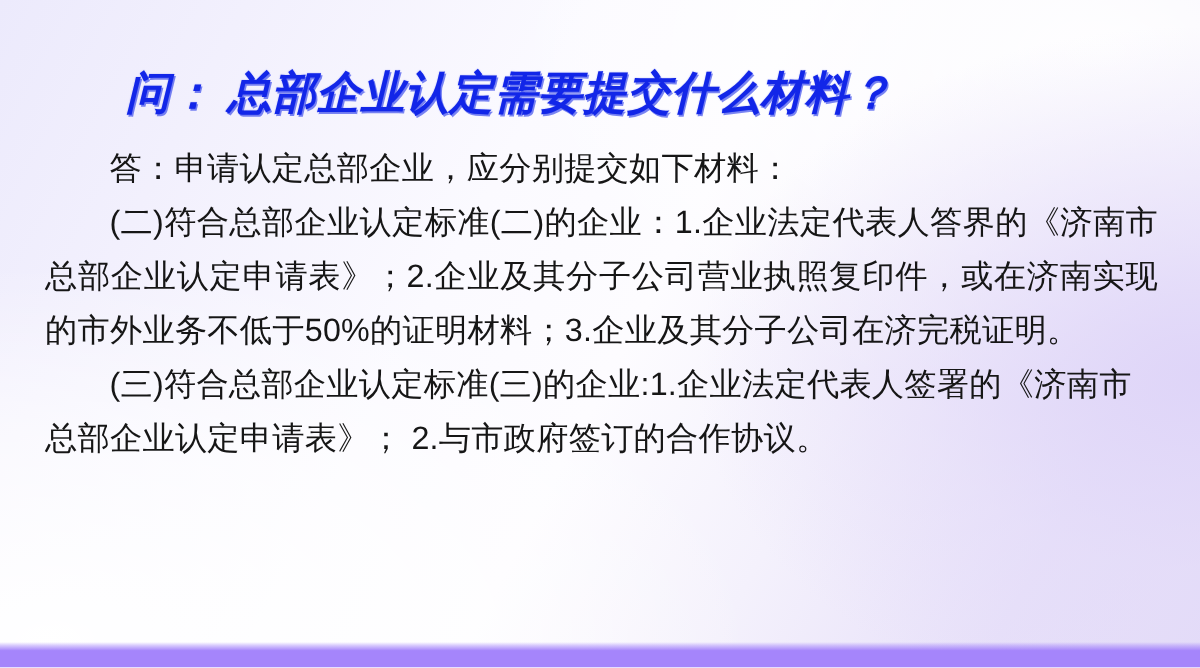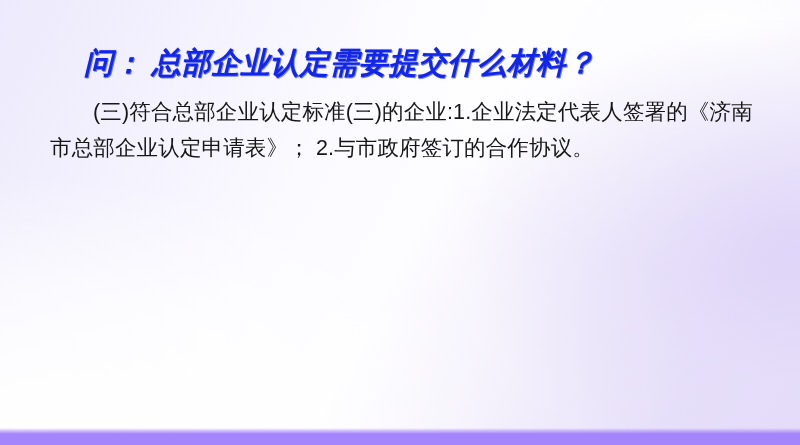--- a/index.html
+++ b/index.html
@@ -106,37 +106,39 @@
     line-height: 36px;
     letter-spacing: 0.15px;
     text-align: justify;
     text-justify: inter-character;
   }
 
   .para {
     margin: 0;
     text-indent: 2em;
   }
-  .para:last-child { text-align: left; margin-left: 20px; }
+  .para:last-child { text-align: left; }
 </style>
 </head>
 <body>
 
 <div id="slide">
 
   <div class="bg-base"></div>
   <div class="bg-glow-tr"></div>
   <div class="bg-glow-bl"></div>
   <div class="bg-lav-right"></div>
 
   <div class="content">
 
     <div class="title">问： 总部企业认定需要提交什么材料？</div>
 
     <div class="body">
+      <p class="para">答：申请认定总部企业，应分别提交如下材料：</p>
+      <p class="para">(二)符合总部企业认定标准(二)的企业：1.企业法定代表人答界的《济南市总部企业认定申请表》；2.企业及其分子公司营业执照复印件，或在济南实现的市外业务不低于50%的证明材料；3.企业及其分子公司在济完税证明。</p>
       <p class="para">(三)符合总部企业认定标准(三)的企业:1.企业法定代表人签署的《济南市总部企业认定申请表》； 2.与市政府签订的合作协议。</p>
     </div>
 
   </div>
 
   <div class="bottom-bar"></div>
 
 </div>
 
 </body></html>

